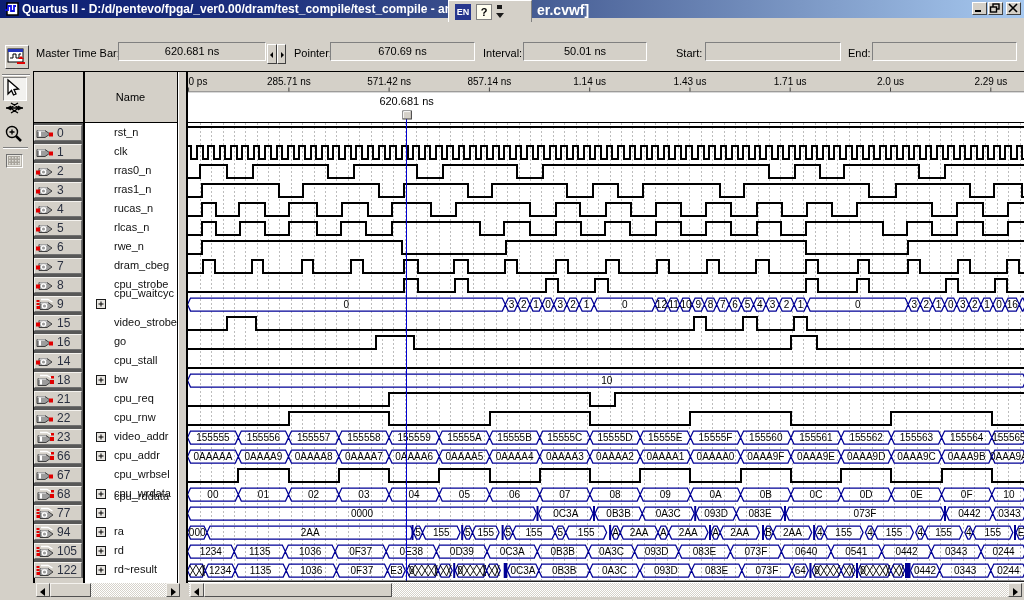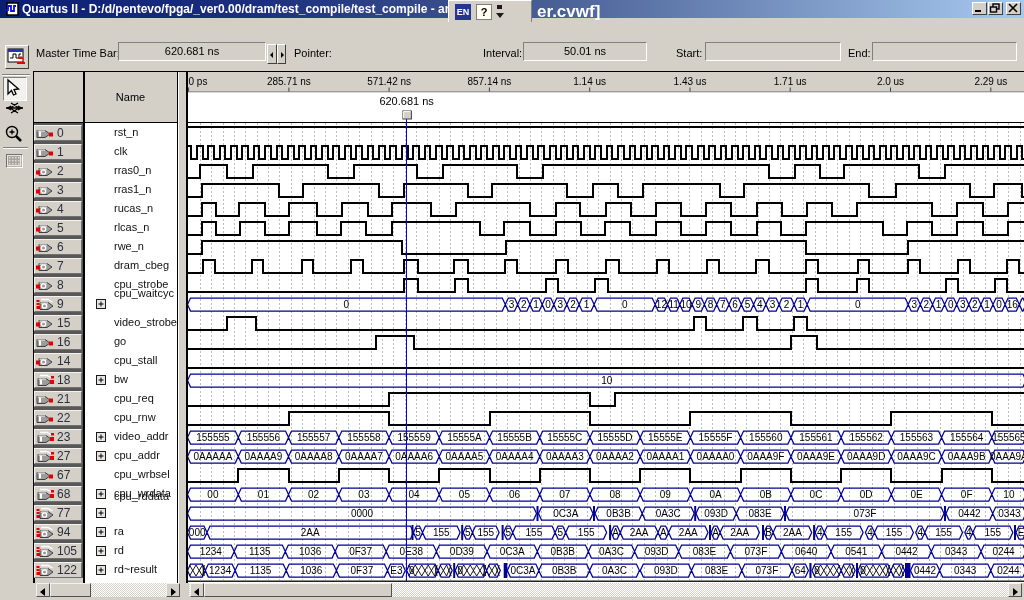--- a/index.html
+++ b/index.html
@@ -1,20 +1,20 @@
 <!DOCTYPE html>
 <html><head><meta charset="utf-8"><style>
 *{margin:0;padding:0;box-sizing:border-box}
 body{font-family:"Liberation Sans",sans-serif;width:1024px;height:600px;overflow:hidden}
 #scr{position:relative;width:1024px;height:600px;background:#d4d0c8;font-size:11px;overflow:hidden}
 .abs{position:absolute}
 
 #title{position:absolute;left:0;top:0;width:1024px;height:18px;background:linear-gradient(to right,#0c1e72 0%,#1c2f7e 25%,#41578f 50%,#7b97c4 78%,#a7c9f0 100%)}
 #title .txt{position:absolute;left:22px;top:2px;color:#fff;font-weight:bold;font-size:12px;white-space:nowrap}
-#title .txt2{position:absolute;left:537px;top:2px;color:#fff;font-weight:bold;font-size:17px}
+#title .txt2{position:absolute;left:537px;top:2px;color:#fff;font-weight:bold;font-size:14px}
 #lang{position:absolute;left:448px;top:0;width:84px;height:22px;background:#d4d0c8;border-left:1px solid #fff;border-top:1px solid #fff;border-right:1px solid #808080;z-index:5}
 #lang .en{position:absolute;left:6px;top:3px;width:16px;height:16px;background:#26368e;color:#fff;font-size:9px;font-weight:bold;text-align:center;line-height:16px}
 #lang .q{position:absolute;left:27px;top:3px;width:16px;height:16px;background:#fffef0;border:1px solid #808080;color:#000;font-size:11px;font-weight:bold;text-align:center;line-height:14px}
 #lang .h1{position:absolute;left:48px;top:4px;width:5px;height:4px;background:#1a1a1a}
 #lang .h2{position:absolute;left:47px;top:12px;width:0;height:0;border-left:4px solid transparent;border-right:4px solid transparent;border-top:5px solid #1a1a1a}
 .wbtn{position:absolute;top:2px;width:15px;height:13px;background:#d4d0c8;border-top:1px solid #fff;border-left:1px solid #fff;border-right:1.5px solid #404040;border-bottom:1.5px solid #404040}
 
 #menu{position:absolute;left:0;top:18px;width:1024px;height:20px;background:#d4d0c8}
 #menu span{position:absolute;top:4px}
 
@@ -79,20 +79,21 @@
     </div>
     <span class="tlab" style="left:36px">Master Time Bar:</span>
     <div class="tfield" style="left:118px;width:148px">620.681 ns</div>
     <div class="tbtn" style="left:267px;top:6px;width:9.5px;height:20px">
         <div class="sal" style="top:7px;left:2px"></div>
       </div>
     <div class="tbtn" style="left:276.5px;top:6px;width:9.5px;height:20px">
         <div class="sar" style="top:7px;left:3px"></div>
       </div>
     <span class="tlab" style="left:294px">Pointer:</span>
+    <div class="tfield" style="left:330px;width:145px">670.69 ns</div>
     <span class="tlab" style="left:483px">Interval:</span>
     <div class="tfield" style="left:523px;width:124px">50.01 ns</div>
     <span class="tlab" style="left:676px">Start:</span>
     <div class="tfield" style="left:705px;width:136px"></div>
     <span class="tlab" style="left:848px">End:</span>
     <div class="tfield" style="left:872px;width:145px"></div>
   </div>
 
   <div class="sep" style="left:2px;top:74px;width:28px"></div>
   <div class="abs" style="left:2.5px;top:76.5px;width:24px;height:24px;background:#f2f1ee;border-top:1.5px solid #808080;border-left:1.5px solid #808080;border-right:1.5px solid #fff;border-bottom:1.5px solid #fff">
@@ -316,21 +317,21 @@
 <div class="rname" style="top:430px">video_addr</div>
 <div class="rbtn" style="top:448px"></div>
 <svg class="ic" style="left:36px;top:450px" width="19" height="13" viewBox="0 0 19 13">
       <path d="M4 1.5H11L15.5 4" stroke="#fff" stroke-width="1.4" fill="none"></path>
       <path d="M2 4.5H10L15 8L10 11.5H2Z" fill="#9c9c9c" stroke="#404040" stroke-width="1"></path>
       <path d="M2.5 5H10" stroke="#e8e8e8" stroke-width="1.2"></path>
       <rect x="4" y="5.5" width="2" height="5" fill="#fff"></rect>
       <rect x="14" y="6" width="4" height="4" fill="#e00000"></rect>
       <rect x="15" y="2" width="3" height="2.5" fill="#e00000"></rect>
     </svg>
-<div class="rnum" style="top:449px">27</div>
+<div class="rnum" style="top:449px">66</div>
 <div class="plus" style="top:451px"><svg width="10" height="10" viewBox="0 0 10 10">
         <rect x="0.5" y="0.5" width="9" height="9" fill="#e8e6e2" stroke="#1a1a1a"></rect>
         <path d="M2.5 5H7.5M5 2.5V7.5" stroke="#000" stroke-width="1"></path>
       </svg></div>
 <div class="rname" style="top:449px">cpu_addr</div>
 <div class="rbtn" style="top:467px"></div>
 <svg class="ic" style="left:36px;top:469px" width="19" height="13" viewBox="0 0 19 13">
       <path d="M1 3.5H9L14 7L9 10.5H1Z" fill="#9c9c9c" stroke="#404040" stroke-width="1"></path>
       <path d="M1.5 4H9" stroke="#e8e8e8" stroke-width="1.2"></path>
       <rect x="3" y="4.5" width="2" height="5" fill="#fff"></rect>

